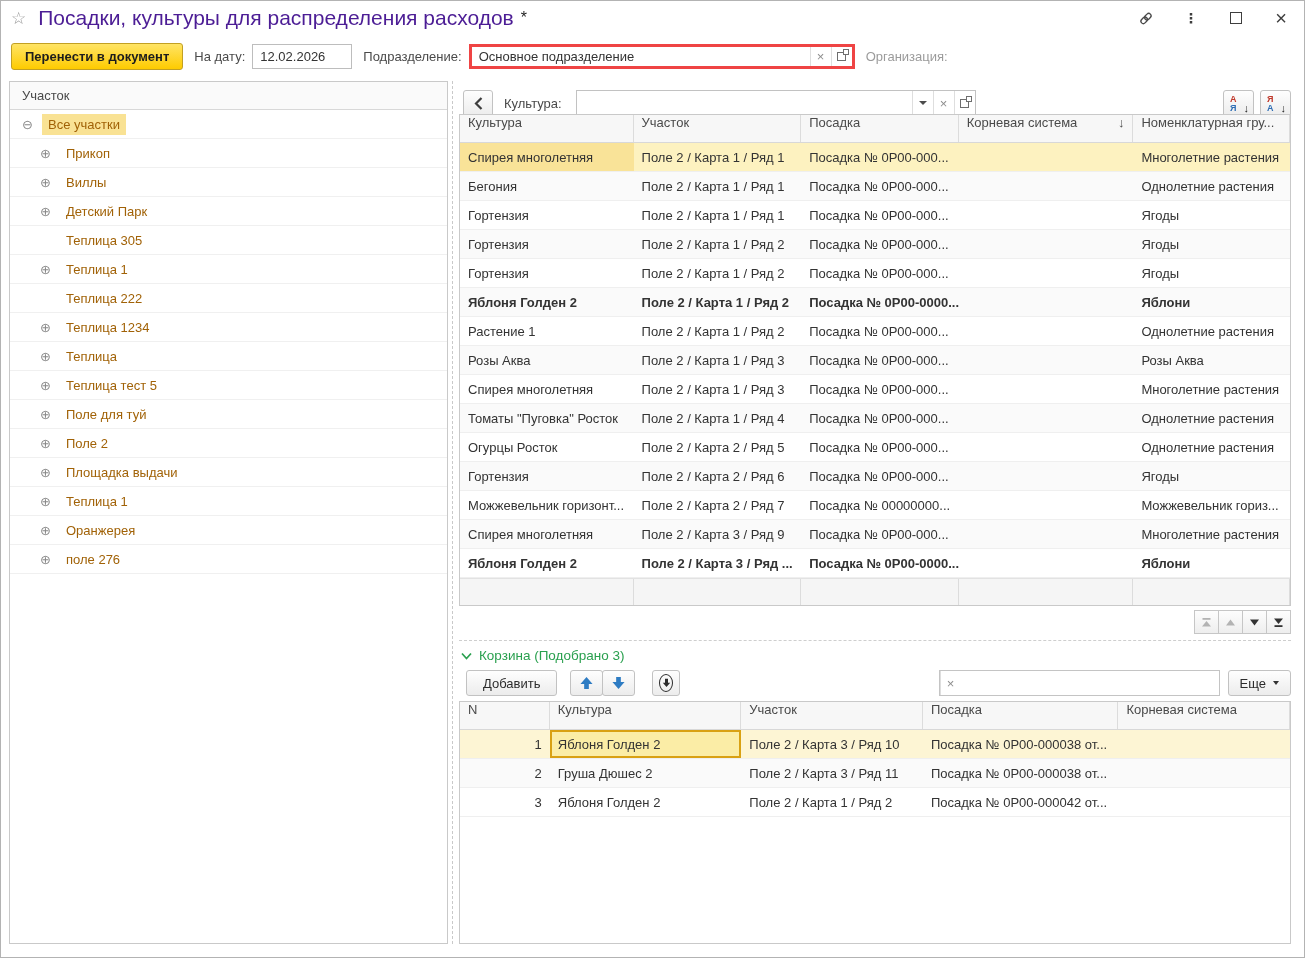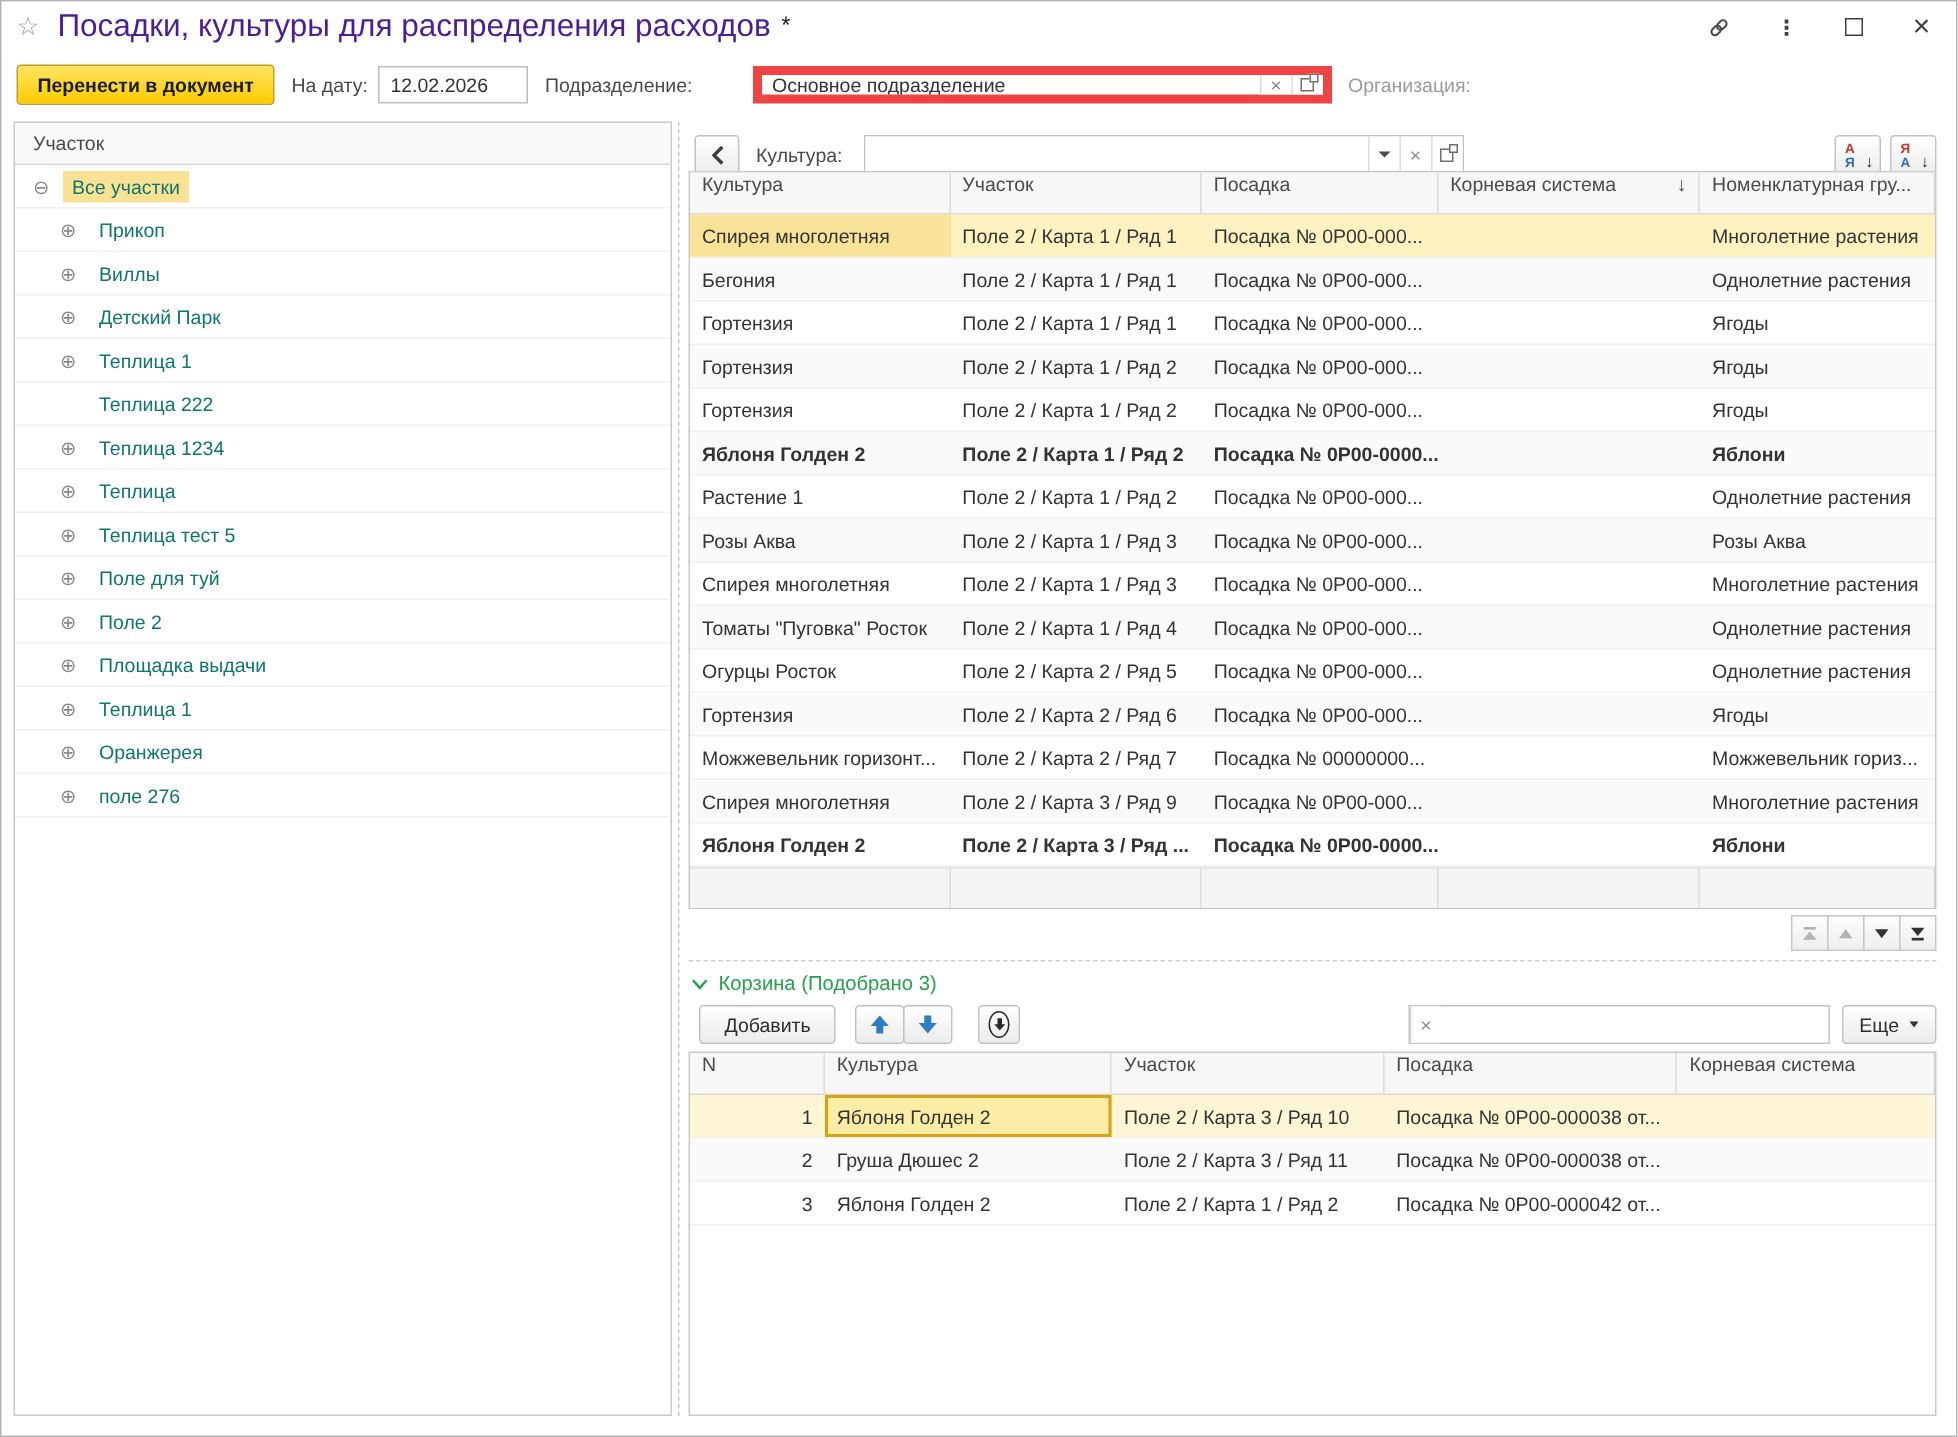--- a/index.html
+++ b/index.html
@@ -16,40 +16,40 @@
   .tb-ico { display:flex; align-items:center; justify-content:center; width:18px; height:18px; cursor:pointer; color:#3e3e3e; }
   .dots { font-size:14px; font-weight:bold; color:#3e3e3e; letter-spacing:0; }
   .sq { width:12px; height:12px; border:1.5px solid #3e3e3e; }
   .xclose { font-size:20px; line-height:1; color:#3e3e3e; }
 
   
   .toolbar { position:absolute; top:41px; left:10px; right:12px; height:28px; display:flex; align-items:center; }
   .btn-yellow { height:27px; padding:0 13px; background:linear-gradient(#ffe465,#fecb00); border:1px solid #c2a023; border-radius:3px; font-family:inherit; font-size:13px; font-weight:bold; color:#1c1c1c; cursor:pointer; }
   .lbl { color:#4a4a4a; margin:0 7px 0 11px; white-space:nowrap; }
   .lbl.gray { color:#9b9b9b; }
-  .fieldwrap { height:25px; border:6px solid #ef4444; display:flex; align-items:stretch; background:#fff;margin-left:33px; }
+  .fieldwrap { height:25px; border:3px solid #ef4444; display:flex; align-items:stretch; background:#fff; }
   .fieldwrap input { border:none; outline:none; font-family:inherit; font-size:13px; color:#333; padding:0 7px; flex:1; min-width:0; background:transparent; }
   .fieldwrap input.grayval { color:#8c8c8c; }
   .fbtn { width:21px; display:flex; align-items:center; justify-content:center; border-left:1px solid #dedede; color:#8d8d8d; cursor:pointer; flex:none; background:#fff; }
   .xsym { font-size:13px; color:#8d8d8d; line-height:1; }
   .chs { position:relative; width:9px; height:9px; border:1px solid #6e6e6e; background:#fff; }
   .chs i { position:absolute; right:-4px; top:-4px; width:6px; height:6px; border:1px solid #6e6e6e; background:#fff; }
   .dd-tri { width:0; height:0; border-left:4px solid transparent; border-right:4px solid transparent; border-top:4.5px solid #4c4c4c; }
   .date-inp { width:100px; height:25px; border:1px solid #bdbdbd; font-family:inherit; font-size:13px; color:#333; padding:0 7px; outline:none; }
   .dep-field { width:386px; flex:none; }
   .org-field { flex:1; }
 
   
   .left-panel { position:absolute; left:8px; top:80px; width:439px; height:863px; border:1px solid #c9c9c9; background:#fff; overflow:hidden; }
   .tree-header { height:28px; border-bottom:1px solid #d8d8d8; display:flex; align-items:center; padding:0 12px; color:#4a4a4a; background:#fafafa; }
   .tree-row { height:29px; display:flex; align-items:center; border-bottom:1px solid #f0f0f0; cursor:pointer; }
   .exp { width:15px; text-align:center; color:#8a8a8a; font-size:13px; flex:none; line-height:1; }
   .exp.lvl0 { margin-left:10px; }
   .exp.lvl1 { margin-left:28px; }
-  .tree-label { margin-left:7px; padding:3px 6px; white-space:nowrap; color:#0f766e; }
+  .tree-label { margin-left:7px; padding:3px 6px; white-space:nowrap; color:#a16207; }
   .tree-label.sel { background:#f9e294; }
   .vsplit { position:absolute; left:451px; top:80px; height:863px; width:0; border-left:1px dashed #c9c9c9; cursor:col-resize; }
 
   
   .right { position:absolute; left:458px; top:76px; width:832px; height:867px; }
   .cmdbar { position:absolute; top:12px; left:0; right:0; height:28px; display:flex; align-items:center; }
   .btn-std { height:26px; border:1px solid #c2c2c2; border-radius:3px; background:linear-gradient(#fefefe,#ececec); font-family:inherit; font-size:13px; color:#2c2c2c; cursor:pointer; display:flex; align-items:center; justify-content:center; }
   .back-btn { width:30px; height:27px; margin-left:4px; }
   .combo { margin-left:7px; width:400px; height:26px; border:1px solid #c2c2c2; display:flex; align-items:stretch; background:#fff; }
   .combo input { border:none; outline:none; flex:1; min-width:0; font-family:inherit; font-size:13px; padding:0 7px; }
@@ -157,20 +157,24 @@
         </div>
         <div class="tree-row">
           <span class="exp lvl1">⊕</span>
           <span class="tree-label">Виллы</span>
         </div>
         <div class="tree-row">
           <span class="exp lvl1">⊕</span>
           <span class="tree-label">Детский Парк</span>
         </div>
         <div class="tree-row">
+          <span class="exp lvl1"></span>
+          <span class="tree-label">Теплица 305</span>
+        </div>
+        <div class="tree-row">
           <span class="exp lvl1">⊕</span>
           <span class="tree-label">Теплица 1</span>
         </div>
         <div class="tree-row">
           <span class="exp lvl1"></span>
           <span class="tree-label">Теплица 222</span>
         </div>
         <div class="tree-row">
           <span class="exp lvl1">⊕</span>
           <span class="tree-label">Теплица 1234</span>

